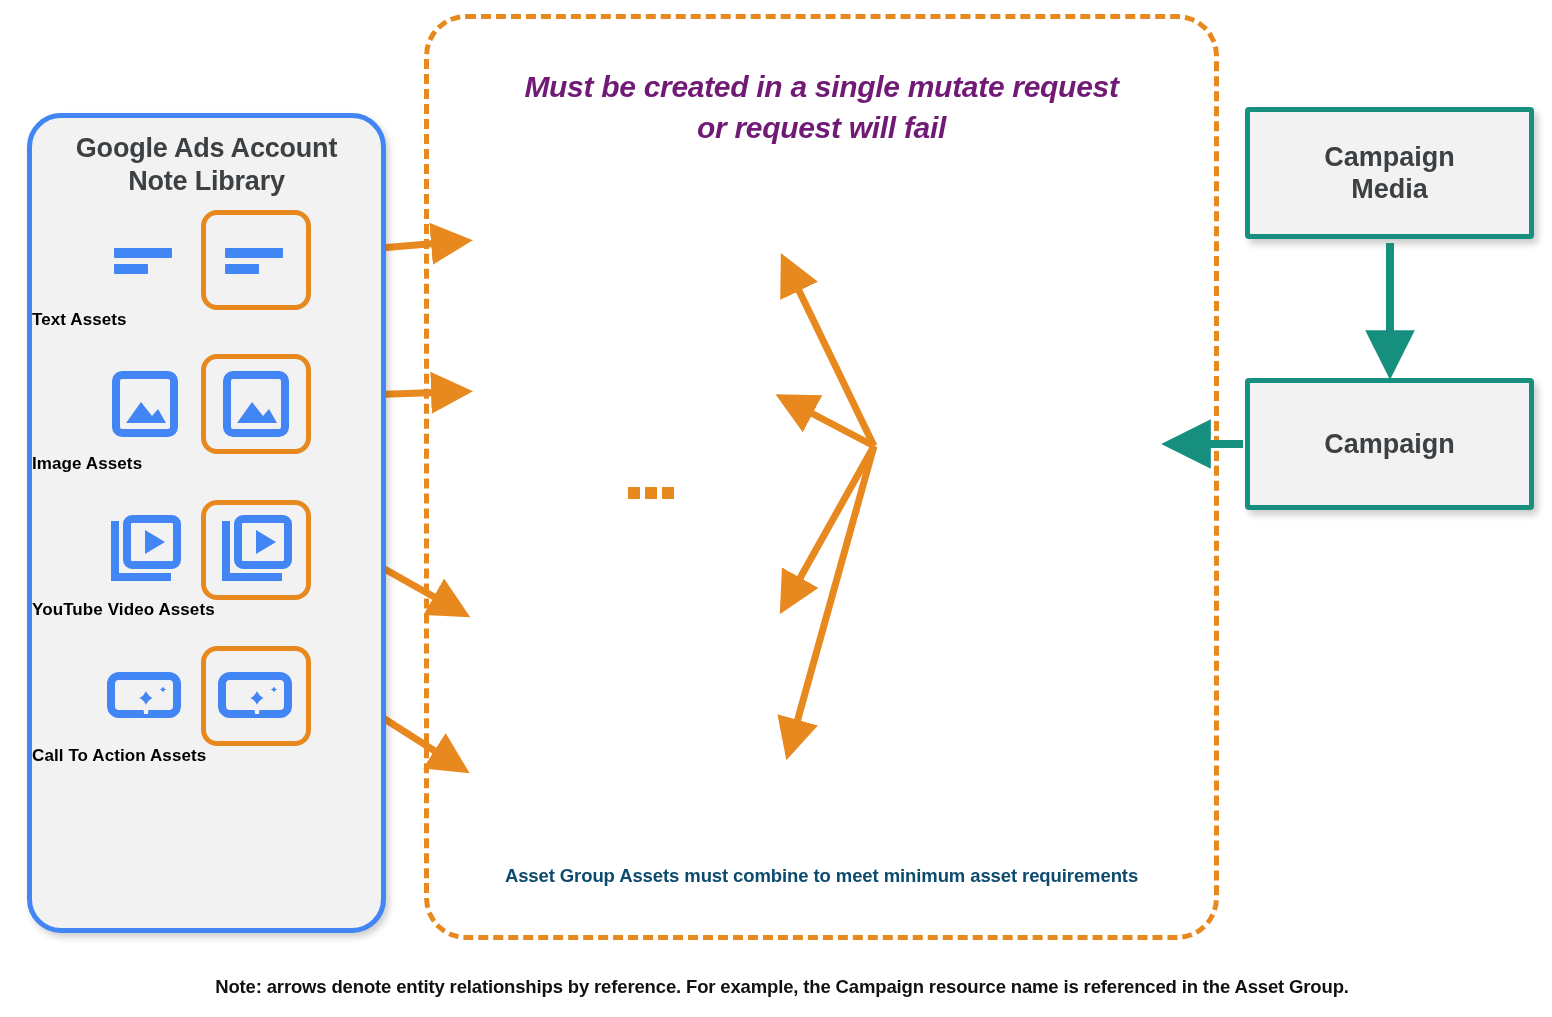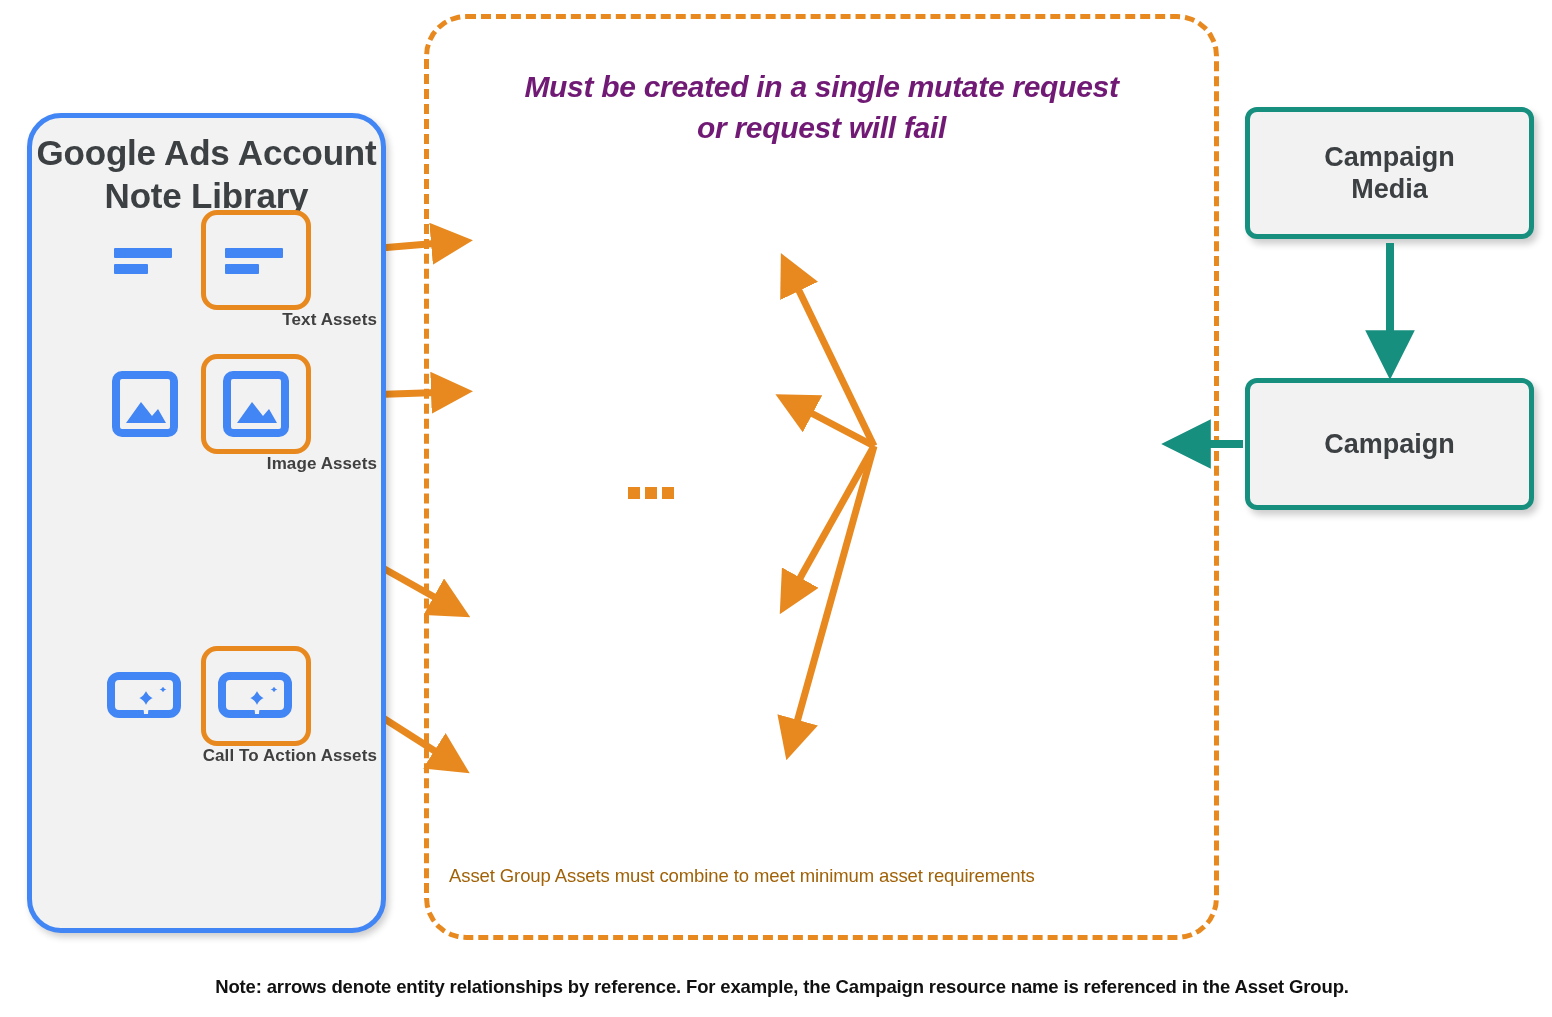--- a/index.html
+++ b/index.html
@@ -13,63 +13,63 @@
   
   #asset-library{
     position:absolute;left:27px;top:113px;width:359px;height:820px;
     border:5px solid #4285F4;border-radius:34px;background:#F2F2F2;
     box-sizing:border-box;
     box-shadow:3px 4px 7px rgba(0,0,0,.20);
     z-index:4;
   }
   #library-title{
     position:absolute;left:0;right:0;top:14px;text-align:center;
-    font-size:35px;font-weight:700;color:#3C4043;line-height:1.22;
+    font-size:27px;font-weight:700;color:#3C4043;line-height:1.22;
     letter-spacing:-.2px;
   }
   .asset-row{position:absolute;left:0;width:100%;height:132px;}
   .asset-icons{
     position:absolute;left:0;right:0;top:0;height:100px;
     display:flex;align-items:center;justify-content:center;gap:14px;
   }
   .icon-wrap{width:84px;height:84px;display:flex;align-items:center;justify-content:center;}
   .icon-wrap.boxed{
     border:5px solid #E8891F;border-radius:16px;box-sizing:border-box;
     width:110px;height:100px;
   }
   .asset-label{
-    position:absolute;left:0;right:4px;top:100px;text-align:right;
-    font-size:17px;font-weight:700;color:#404040;letter-spacing:.1px;
+    position:absolute;left:0;right:12px;top:100px;text-align:left;
+    font-size:17px;font-weight:700;color:#000000;letter-spacing:.1px;
   }
 
   
   #mutate-container{
     position:absolute;left:424px;top:14px;width:795px;height:926px;
     border:5px dashed #E8891F;border-radius:42px;background:#FFFFFF;
     box-sizing:border-box;z-index:2;
   }
   #mutate-title{
     position:absolute;left:30px;right:30px;top:48px;text-align:center;
     font-size:30px;font-weight:700;font-style:italic;color:#701a75;
     line-height:1.35;letter-spacing:-.3px;
   }
   #mutate-footnote{
-    position:absolute;left:20px;right:20px;bottom:48px;
-    font-size:18.5px;font-weight:400;color:#a16207;letter-spacing:-.1px;
+    position:absolute;left:20px;right:20px;bottom:48px;text-align:center;
+    font-size:18.5px;font-weight:700;color:#0c4a6e;letter-spacing:-.1px;
   }
 
   
   .node{
     position:absolute;box-sizing:border-box;background:#F2F2F2;
     display:flex;align-items:center;justify-content:center;text-align:center;
     font-weight:700;color:#3C4043;line-height:1.2;
     box-shadow:4px 5px 7px rgba(0,0,0,.20);
   }
   .node.orange{border:5px solid #E8891F;border-radius:14px;}
-  .node.teal{border:5px solid #178F7F;border-radius:12px;}
+  .node.teal{border:5px solid #178F7F;border-radius:4px;}
 
   .aga{left:479px;width:289px;height:122px;font-size:25px;border-radius:15px;}
   #aga-1{top:185px;}
   #aga-2{top:336px;}
   #aga-3{top:553px;}
   #aga-4{top:709px;}
 
   #asset-group-node{left:877px;top:378px;width:285px;height:132px;font-size:26px;}
   #campaign-budget-node{left:1245px;top:107px;width:289px;height:132px;font-size:27px;}
   #campaign-node{left:1245px;top:378px;width:289px;height:132px;font-size:27px;}
@@ -149,20 +149,39 @@
         <div class="icon-wrap boxed">
           <svg width="66" height="66" viewBox="0 0 66 66">
             <rect x="4" y="4" width="58" height="58" rx="6" fill="none" stroke="#4285F4" stroke-width="8"></rect>
             <path d="M14 52 L29 31 L40 45 L46 38 L54 52 Z" fill="#4285F4"></path>
           </svg>
         </div>
       </div>
       <div class="asset-label">Image Assets</div>
     </div>
 
+    <div class="asset-row" style="top:382px">
+      <div class="asset-icons">
+        <div class="icon-wrap">
+          <svg width="72" height="70" viewBox="0 0 72 70">
+            <path d="M6 10 L6 62 L58 62" fill="none" stroke="#4285F4" stroke-width="8" stroke-linecap="square"></path>
+            <rect x="18" y="4" width="50" height="46" rx="5" fill="none" stroke="#4285F4" stroke-width="8"></rect>
+            <path d="M36 15 L56 27 L36 39 Z" fill="#4285F4"></path>
+          </svg>
+        </div>
+        <div class="icon-wrap boxed">
+          <svg width="72" height="70" viewBox="0 0 72 70">
+            <path d="M6 10 L6 62 L58 62" fill="none" stroke="#4285F4" stroke-width="8" stroke-linecap="square"></path>
+            <rect x="18" y="4" width="50" height="46" rx="5" fill="none" stroke="#4285F4" stroke-width="8"></rect>
+            <path d="M36 15 L56 27 L36 39 Z" fill="#4285F4"></path>
+          </svg>
+        </div>
+      </div>
+      <div class="asset-label">YouTube Video  Assets</div>
+    </div>
 
     <div class="asset-row" style="top:528px">
       <div class="asset-icons">
         <div class="icon-wrap">
           <svg width="78" height="56" viewBox="0 0 78 56">
             <rect x="5" y="8" width="66" height="38" rx="8" fill="none" stroke="#4285F4" stroke-width="8"></rect>
             <path d="M40 46 C 40 36, 46 30, 55 30 C 46 30, 40 24, 40 14 C 40 24, 34 30, 25 30 C 34 30, 40 36, 40 46 Z" fill="#4285F4" stroke="#F2F2F2" stroke-width="4"></path>
             <path d="M57 30 C 57 24.5, 60 21.5, 64.5 21.5 C 60 21.5, 57 18.5, 57 13 C 57 18.5, 54 21.5, 49.5 21.5 C 54 21.5, 57 24.5, 57 30 Z" fill="#4285F4" stroke="#F2F2F2" stroke-width="3"></path>
           </svg>
         </div>

